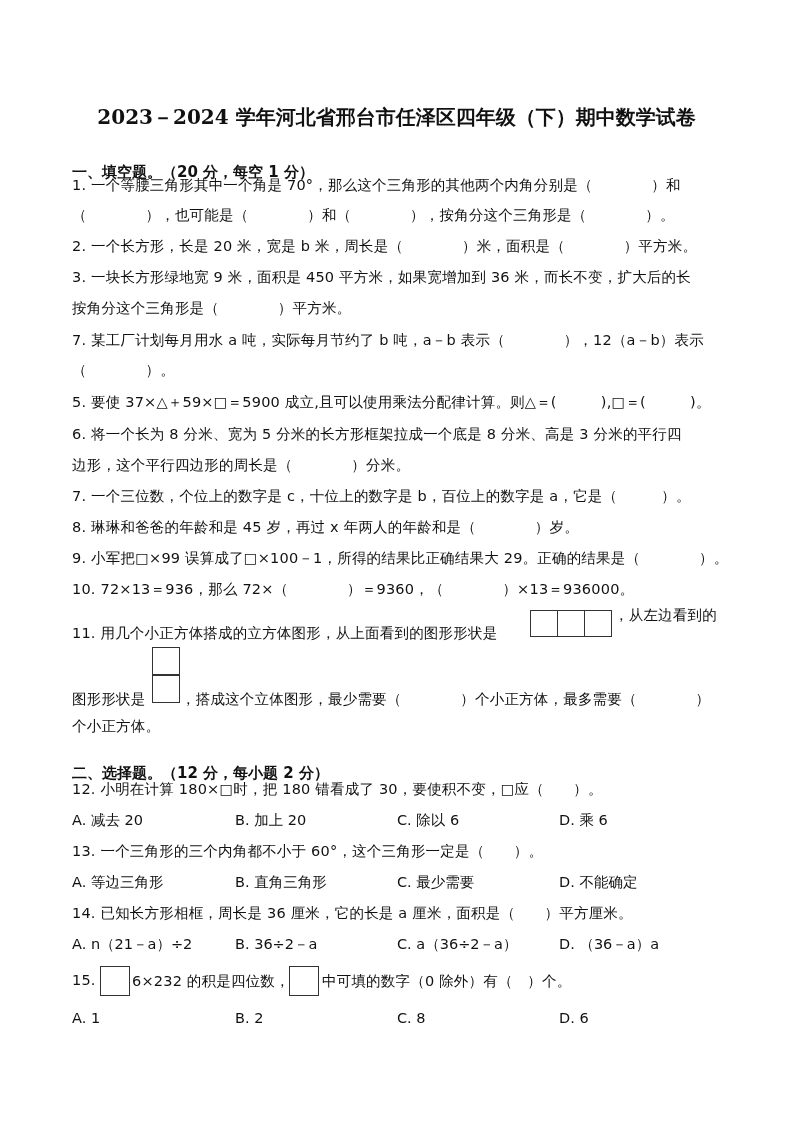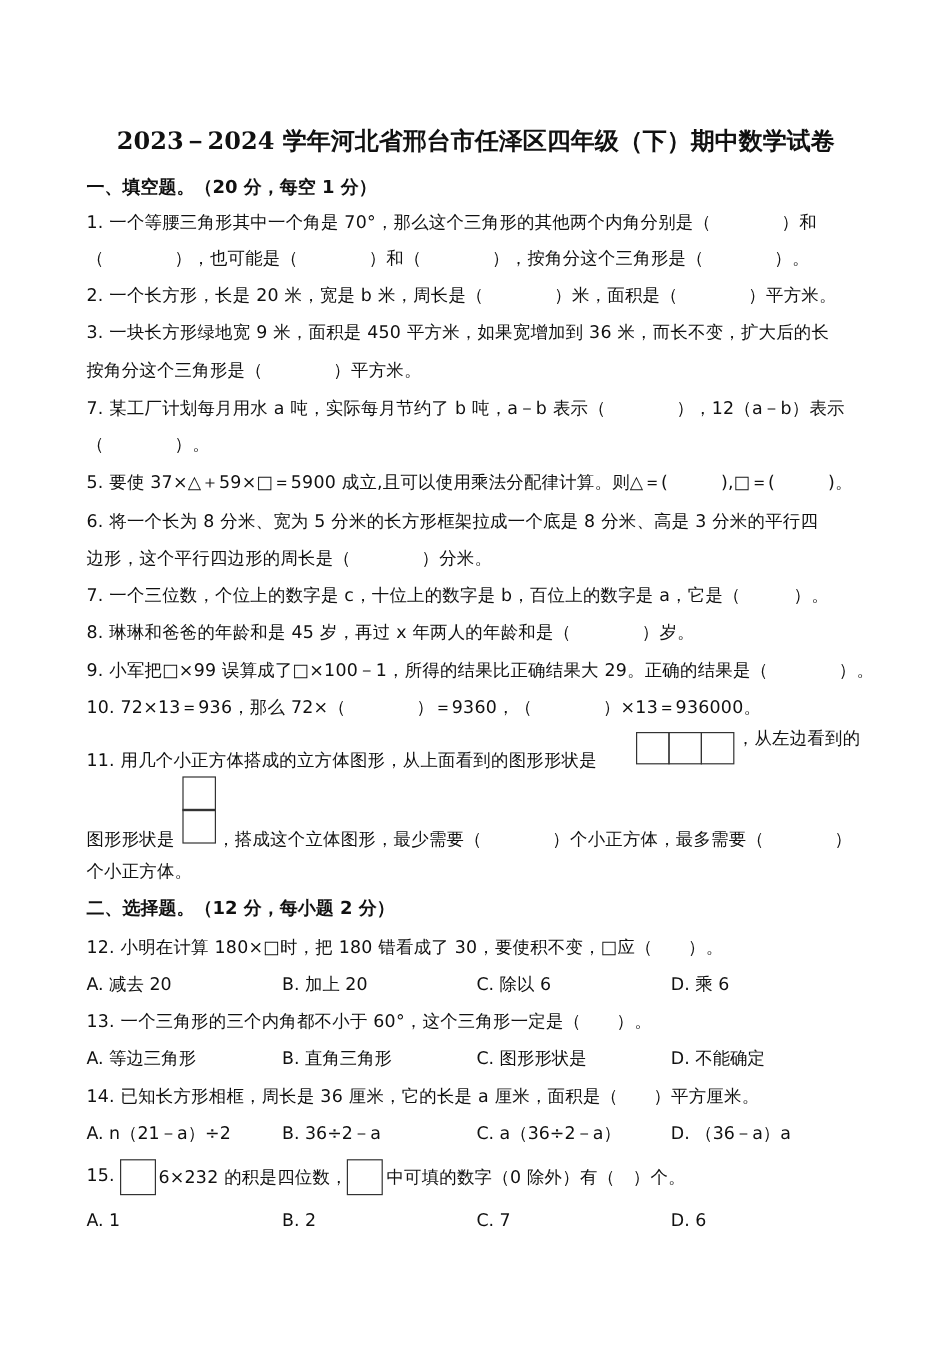--- a/index.html
+++ b/index.html
@@ -9,20 +9,21 @@
       color: #111111;
     }
     .title {
       position: absolute; left: 0; top: 104px; width: 793px; text-align: center;
       font-size: 20px; font-weight: bold; letter-spacing: 0px;
       font-family: "DejaVu Serif", "Liberation Serif", serif;
     }
     .sec {
       position: absolute; left: 72px; font-size: 15px; font-weight: bold;
       font-family: "DejaVu Sans", "Liberation Sans", sans-serif;
+      margin-top: 16px;
     }
     .line {
       position: absolute; left: 72px; font-size: 14.5px; white-space: pre;
       font-family: "DejaVu Sans", "Liberation Sans", sans-serif;
       letter-spacing: 0.2px;
     }
     .opt { position: absolute; font-size: 14.5px; white-space: pre;
       font-family: "DejaVu Sans", "Liberation Sans", sans-serif; }
     .box { position: absolute; border: 1.3px solid #333; background: #fff; box-sizing: border-box; }
     .row3 { position: absolute; left: 530px; top: 610px; width: 82px; height: 27px; display: flex; }
@@ -75,31 +76,31 @@
 
   <div class="line" style="top:780px">12. 小明在计算 180×□时，把 180 错看成了 30，要使积不变，□应（　　）。</div>
   <div class="opt" style="top:811px; left:72px">A. 减去 20</div>
   <div class="opt" style="top:811px; left:235px">B. 加上 20</div>
   <div class="opt" style="top:811px; left:397px">C. 除以 6</div>
   <div class="opt" style="top:811px; left:559px">D. 乘 6</div>
 
   <div class="line" style="top:842px">13. 一个三角形的三个内角都不小于 60°，这个三角形一定是（　　）。</div>
   <div class="opt" style="top:873px; left:72px">A. 等边三角形</div>
   <div class="opt" style="top:873px; left:235px">B. 直角三角形</div>
-  <div class="opt" style="top:873px; left:397px">C. 图形形状是</div>
+  <div class="opt" style="top:873px; left:397px">C. 最少需要</div>
   <div class="opt" style="top:873px; left:559px">D. 不能确定</div>
 
   <div class="line" style="top:904px">14. 已知长方形相框，周长是 36 厘米，它的长是 a 厘米，面积是（　　）平方厘米。</div>
   <div class="opt" style="top:935px; left:72px">A. n（21－a）÷2</div>
   <div class="opt" style="top:935px; left:235px">B. 36÷2－a</div>
   <div class="opt" style="top:935px; left:397px">C. a（36÷2－a）</div>
   <div class="opt" style="top:935px; left:559px">D. （36－a）a</div>
 
   <div class="line" style="top:972px">15.</div>
   <div class="box" style="left:100px; top:966px; width:30px; height:30px"></div>
   <div class="line" style="top:972px; left:132px">6×232 的积是四位数，</div>
   <div class="box" style="left:289px; top:966px; width:30px; height:30px"></div>
   <div class="line" style="top:972px; left:322px">中可填的数字（0 除外）有（　）个。</div>
   <div class="opt" style="top:1010px; left:72px">A. 1</div>
   <div class="opt" style="top:1010px; left:235px">B. 2</div>
-  <div class="opt" style="top:1010px; left:397px">C. 7</div>
+  <div class="opt" style="top:1010px; left:397px">C. 8</div>
   <div class="opt" style="top:1010px; left:559px">D. 6</div>
 </div>
 
 </body></html>

